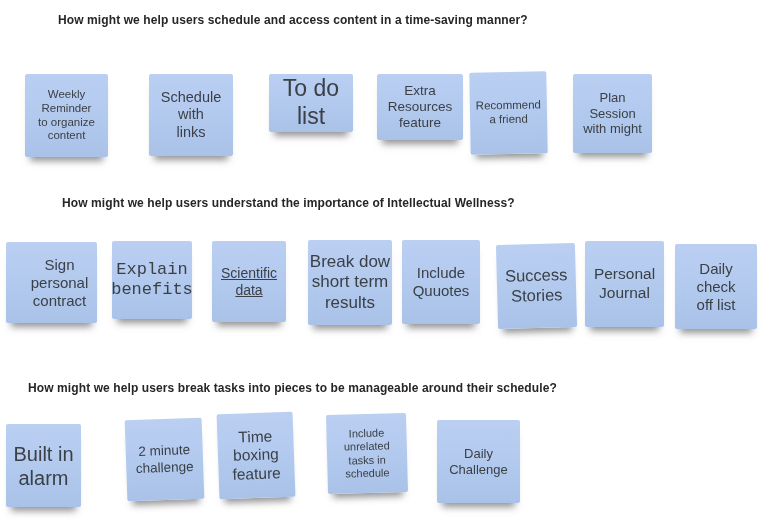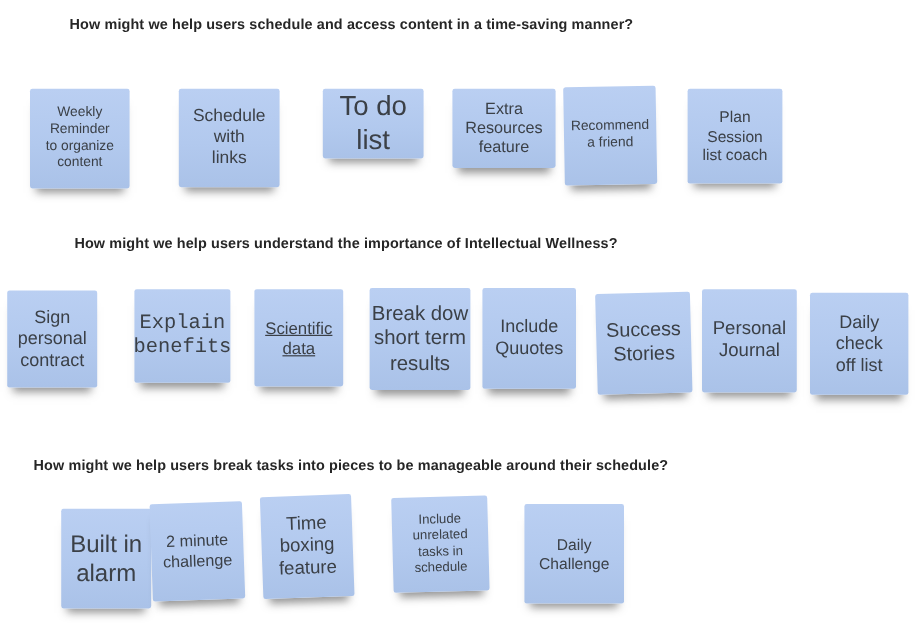--- a/index.html
+++ b/index.html
@@ -19,30 +19,30 @@
     box-shadow:0 9px 7px -5px rgba(60,60,60,0.55);
   }
   
   .n1a { left:25px;  top:74px;  width:83px; height:83px; font-size:11.5px; }
   .n1b { left:149px; top:74px;  width:84px; height:82px; font-size:14.5px; }
   .n1c { left:269px; top:74px;  width:84px; height:58px; font-size:23px; }
   .n1d { left:377px; top:74px;  width:86px; height:66px; font-size:13.5px; }
   .n1e { left:470px; top:72px;  width:77px; height:82px; font-size:11.5px; transform:rotate(-1deg); }
   .n1f { left:573px; top:74px;  width:79px; height:79px; font-size:13px; }
   
-  .n2a { left:6px;   top:242px; width:75px; height:81px; font-size:15px; }
+  .n2a { left:6px;   top:242px; width:75px; height:81px; font-size:15px;padding-left:16px; }
   .n2b { left:112px; top:241px; width:80px; height:78px; font-size:17px;font-family:Liberation Mono, monospace; }
   .n2c { left:212px; top:241px; width:74px; height:81px; font-size:14px;text-decoration:underline; }
   .n2d { left:308px; top:240px; width:84px; height:85px; font-size:17px; }
   .n2e { left:402px; top:240px; width:78px; height:84px; font-size:15px; }
   .n2f { left:497px; top:244px; width:79px; height:84px; font-size:16.5px; transform:rotate(-1.5deg); }
   .n2g { left:585px; top:241px; width:79px; height:86px; font-size:15.5px; }
   .n2h { left:675px; top:244px; width:82px; height:85px; font-size:15px; }
   
-  .n3a { left:6px;   top:424px; width:75px; height:83px; font-size:20px;margin-left:45px; }
+  .n3a { left:6px;   top:424px; width:75px; height:83px; font-size:20px; }
   .n3b { left:126px; top:419px; width:77px; height:81px; font-size:13.5px; transform:rotate(-2deg); }
   .n3c { left:218px; top:413px; width:76px; height:85px; font-size:15.5px; transform:rotate(-2deg); }
   .n3d { left:327px; top:414px; width:80px; height:79px; font-size:11px;  transform:rotate(-1.5deg); }
   .n3e { left:437px; top:420px; width:83px; height:83px; font-size:13px; }
   #t1 { left:58px; top:13px; }
   #t2 { left:62px; top:196px; }
   #t3 { left:28px; top:381px; }
 </style>
 </head>
 <body>
@@ -59,21 +59,21 @@
 links</div>
   <div class="note n1c">To do
 list</div>
   <div class="note n1d">Extra
 Resources
 feature</div>
   <div class="note n1e">Recommend
 a friend</div>
   <div class="note n1f">Plan
 Session
-list coach</div>
+with might</div>
 
   <div class="hmw" id="t2">How might we help users understand the importance of Intellectual Wellness?</div>
   <div class="note n2a">Sign
 personal
 contract</div>
   <div class="note n2b">Explain
 benefits</div>
   <div class="note n2c">Scientific
 data</div>
   <div class="note n2d">Break dow

